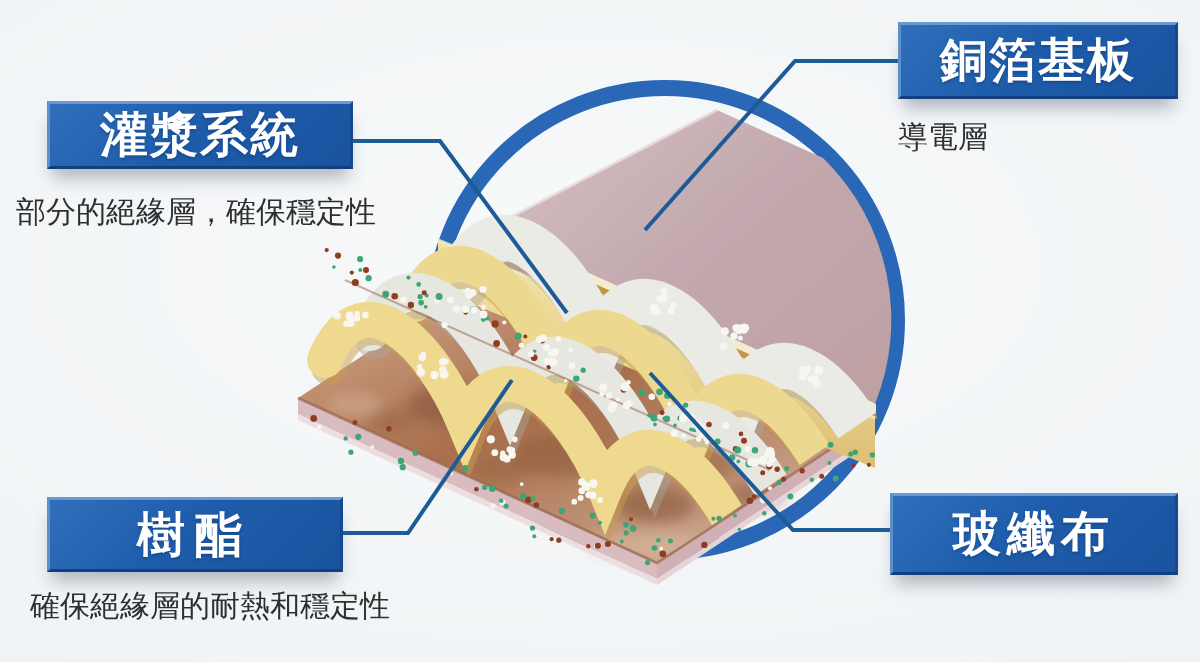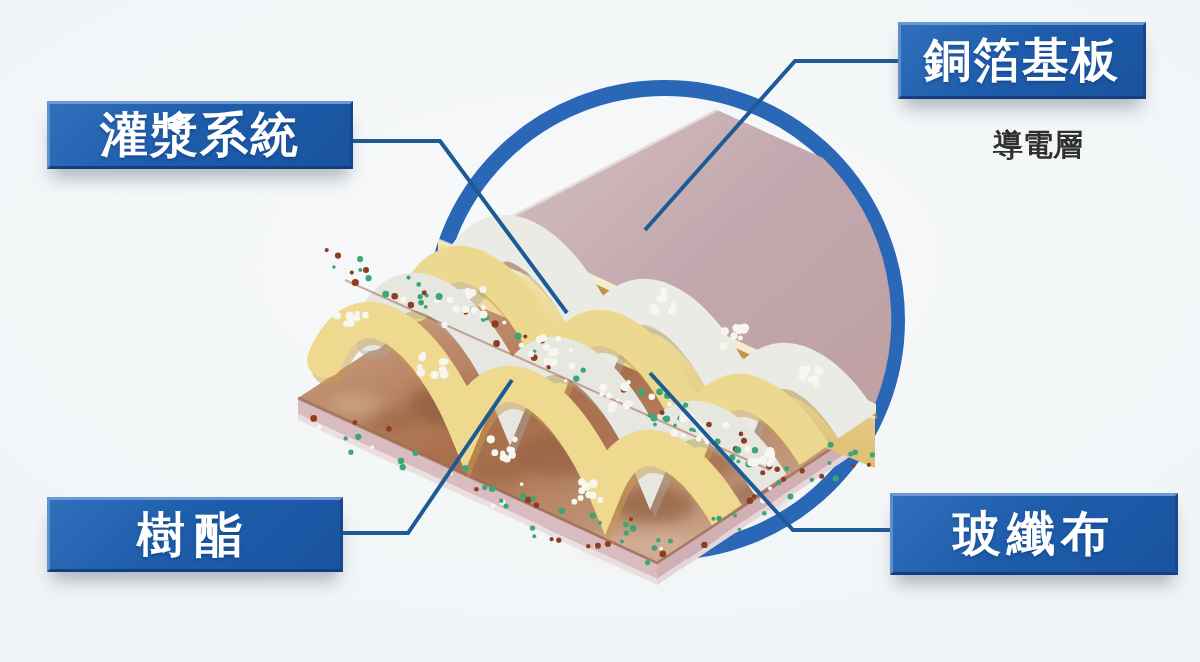--- a/index.html
+++ b/index.html
@@ -14,29 +14,29 @@
     color:#ffffff;font-weight:bold;
     background:linear-gradient(135deg,#2f6fbb 0%,#1e5dab 45%,#1a53a0 100%);
     border-top:3px solid #6d99d2;border-left:3px solid #5d8fcb;
     border-right:3px solid #16488d;border-bottom:3px solid #123f80;
     box-shadow:0 14px 16px -5px rgba(96,106,122,0.45);
     box-sizing:border-box;
     letter-spacing:2px;
     text-shadow:0 2px 3px rgba(10,40,90,0.35);
   }
   .box-grouting{left:47px;top:101px;width:306px;height:68px;font-size:48px;}
-  .box-copper{left:898px;top:22px;width:248px;height:77px;font-size:47px;}
+  .box-copper{left:898px;top:22px;width:280px;height:77px;font-size:47px;}
   .box-resin{left:47px;top:497px;width:296px;height:75px;font-size:48px;letter-spacing:10px;}
   .box-fiberglass{left:890px;top:493px;width:288px;height:82px;font-size:48px;letter-spacing:6px;}
   .subtitle{
     position:absolute;color:#2e2f31;font-size:30px;font-weight:500;
     white-space:nowrap;
   }
   .sub-grouting{left:16px;top:192px;}
-  .sub-copper{left:898px;top:125px;width:280px;text-align:center;font-weight:bold;}
+  .sub-copper{left:898px;top:117px;width:280px;}
   .sub-resin{left:30px;top:586px;}
   .sub-fiberglass{left:812px;top:589px;width:384px;text-align:center;}
 </style>
 </head>
 <body>
 
 <div class="stage">
 
   <svg width="1200" height="662" viewBox="0 0 1200 662">
     <defs>
@@ -402,14 +402,16 @@
   <div class="callout-box box-copper">
     <span>銅箔基板</span>
   </div>
   <div class="callout-box box-resin">
     <span>樹酯</span>
   </div>
   <div class="callout-box box-fiberglass">
     <span>玻纖布</span>
   </div>
 
+  <div class="subtitle sub-grouting">部分的絕緣層，確保穩定性</div>
   <div class="subtitle sub-copper">導電層</div>
+  <div class="subtitle sub-resin">確保絕緣層的耐熱和穩定性</div>
 </div>
 
 </body></html>

